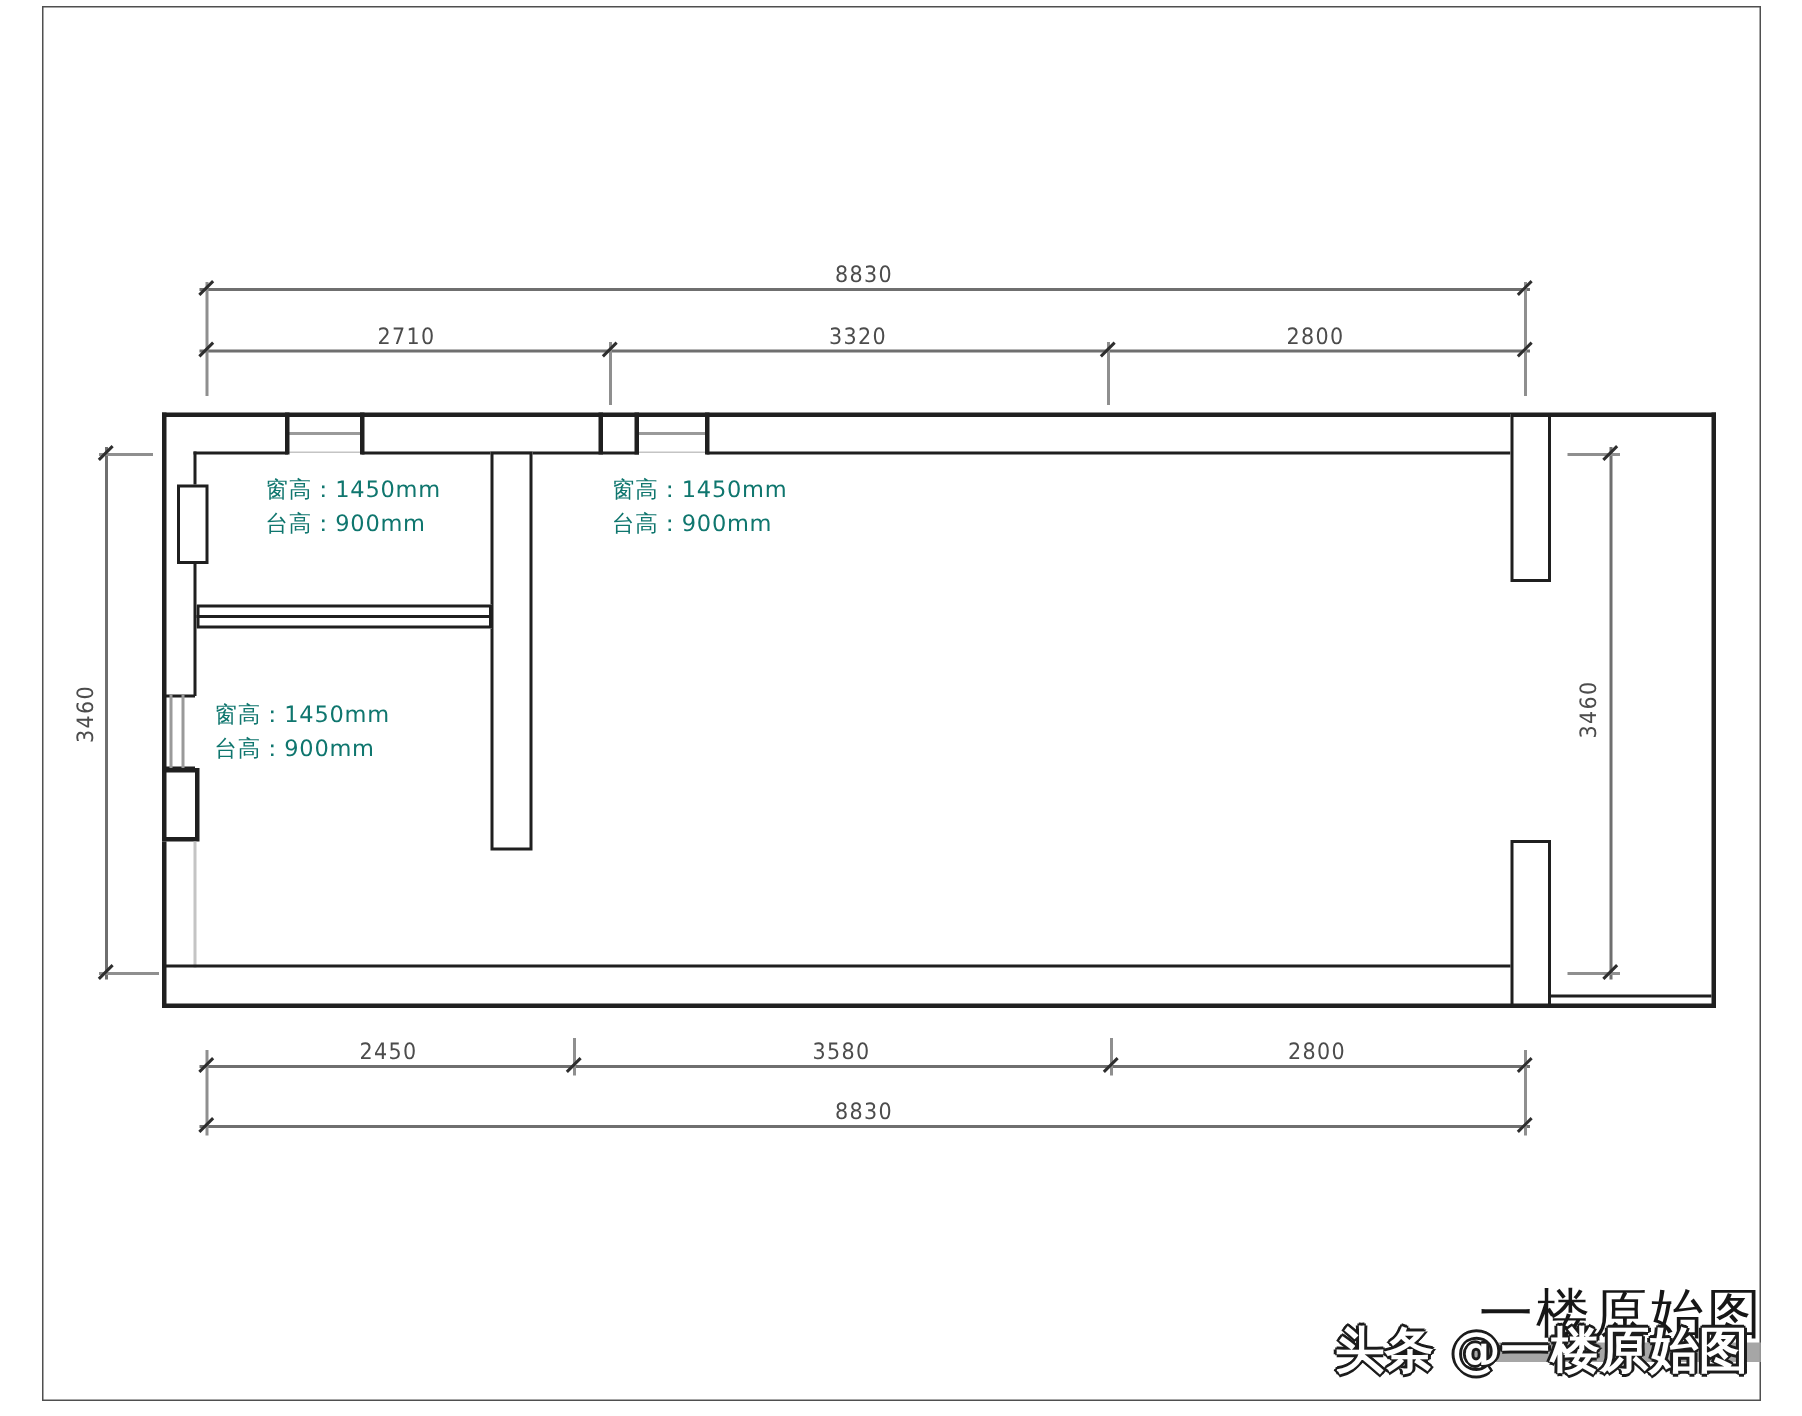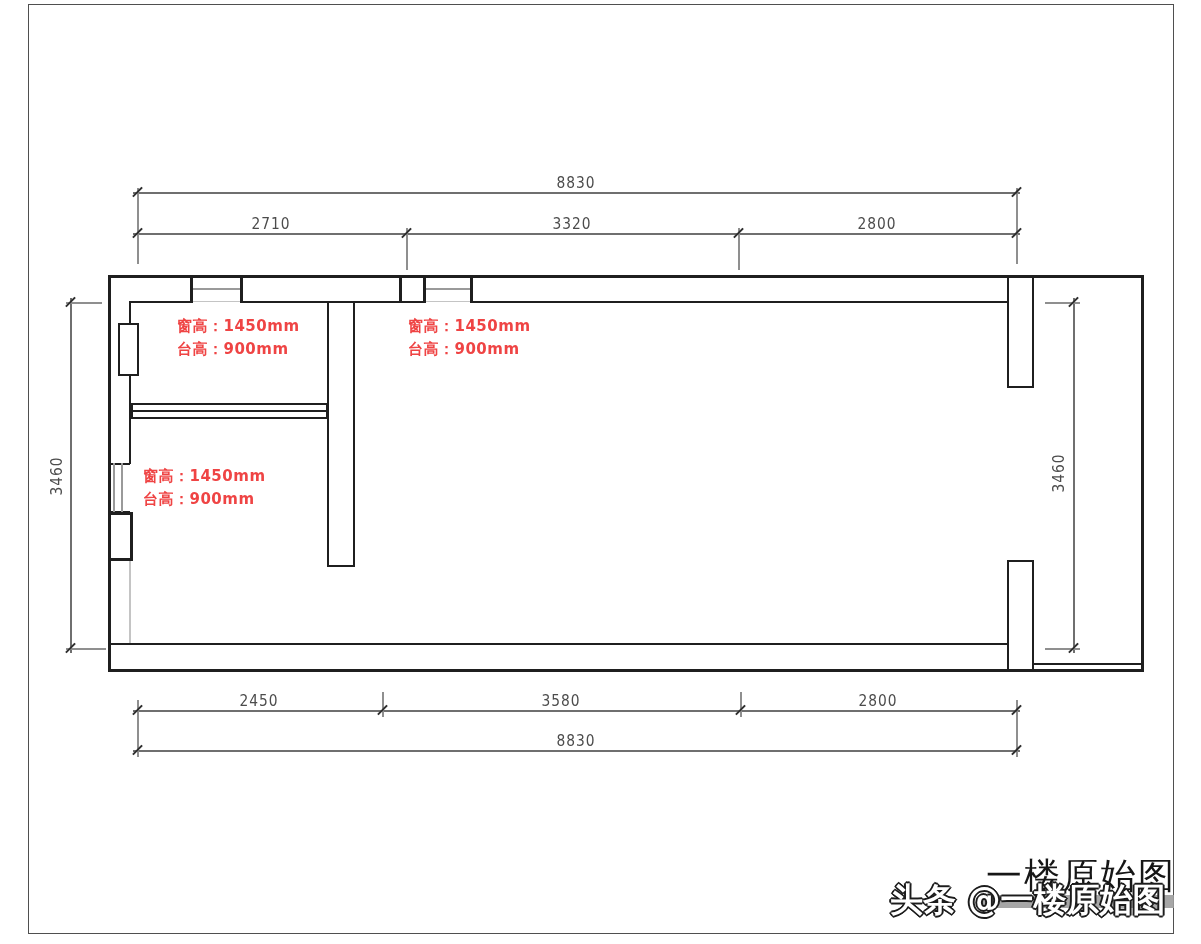--- a/index.html
+++ b/index.html
@@ -14,21 +14,21 @@
   .wallbox{position:absolute;border:2px solid #1f1f1f;background:#ffffff;box-sizing:border-box;}
   .pierbox{position:absolute;border:3px solid #1f1f1f;background:#ffffff;box-sizing:border-box;}
   .glass{position:absolute;background:#9a9a9a;}
   .lightline{position:absolute;background:#c4c4c4;}
   .dimline{position:absolute;background:#6f6f6f;}
   .ext{position:absolute;background:#8f8f8f;}
   .tick{position:absolute;width:13px;height:2px;background:#2e2e2e;transform:rotate(-45deg);}
   .dimtext{position:absolute;font-size:15px;color:#4c4c4c;letter-spacing:1px;
     width:64px;text-align:center;transform:scaleX(.92);}
   .dimtext.v{transform:rotate(-90deg) scaleX(.92);}
-  .anno{position:absolute;font-size:15px;font-weight:700;color:#ef4444;
+  .anno{position:absolute;font-size:15px;font-weight:400;color:#0f766e;
     letter-spacing:.5px;white-space:nowrap;}
   .caption{position:absolute;left:986px;top:852px;z-index:5;
     font-family:"DejaVu Serif","Liberation Serif",serif;
     font-size:36px;color:#161616;letter-spacing:2px;white-space:nowrap;}
   .wmbar{position:absolute;left:982px;top:895px;width:192px;height:13px;
     background:#9c9c9c;z-index:6;opacity:.9;}
   .wm{position:absolute;left:890px;top:878px;z-index:7;
     font-size:33px;font-weight:bold;color:#ffffff;white-space:nowrap;
     text-shadow:2px 0 0 #1c1c1c,-2px 0 0 #1c1c1c,0 2px 0 #1c1c1c,0 -2px 0 #1c1c1c,
       1px 1px 0 #1c1c1c,-1px -1px 0 #1c1c1c,1px -1px 0 #1c1c1c,-1px 1px 0 #1c1c1c;}

